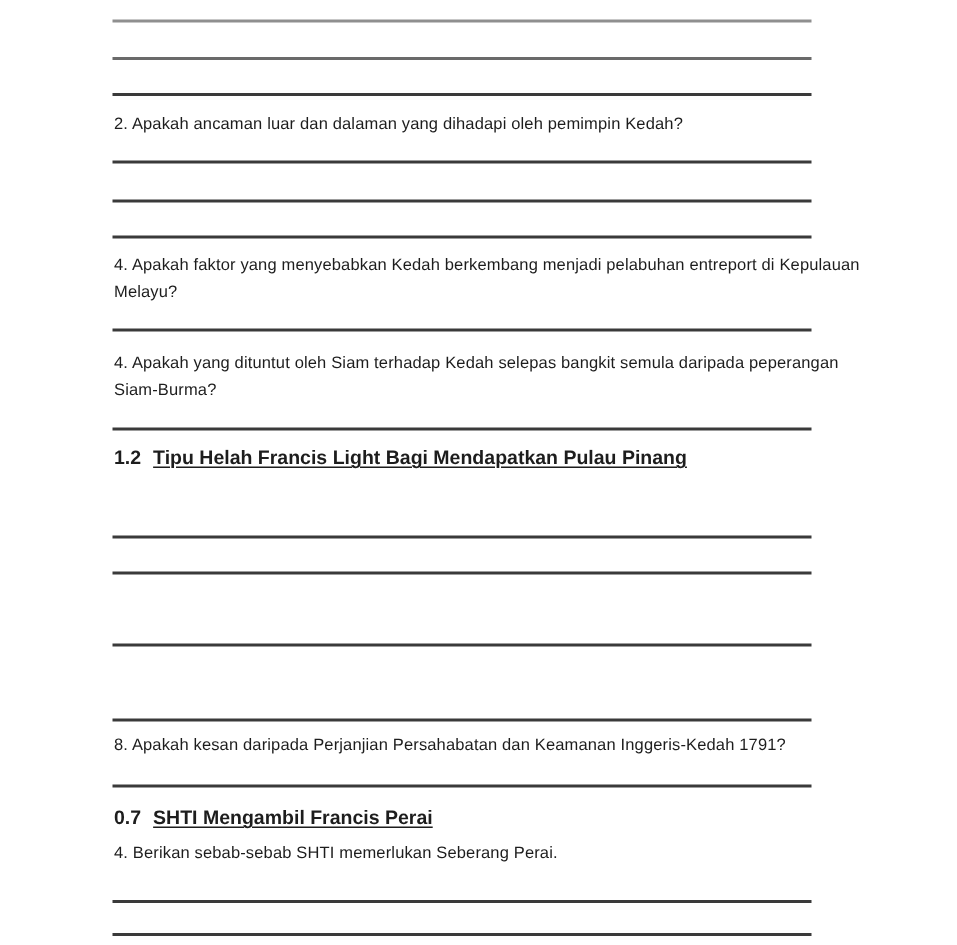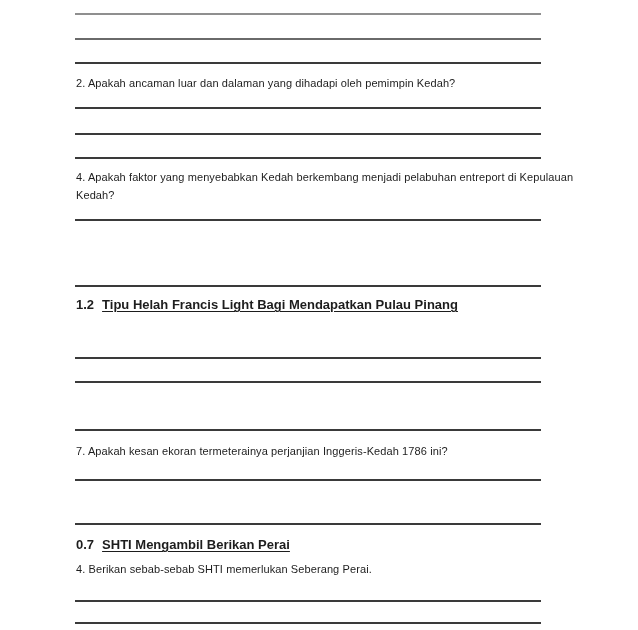--- a/index.html
+++ b/index.html
@@ -63,50 +63,54 @@
   <div class="qtext" style="top:75px">
     <div>2. Apakah ancaman luar dan dalaman yang dihadapi oleh pemimpin Kedah?</div>
   </div>
 
   <div class="answer-line" style="top:107px"></div>
   <div class="answer-line" style="top:133px"></div>
   <div class="answer-line" style="top:157px"></div>
 
   <div class="qtext" style="top:169px">
     <div>4. Apakah faktor yang menyebabkan Kedah berkembang menjadi pelabuhan entreport di Kepulauan</div>
-    <div>Kedah?</div>
+    <div>Melayu?</div>
   </div>
 
   <div class="answer-line" style="top:219px"></div>
 
+  <div class="qtext" style="top:234px">
+    <div>4. Apakah yang dituntut oleh Siam terhadap Kedah selepas bangkit semula daripada peperangan</div>
+    <div>Siam-Burma?</div>
+  </div>
 
   <div class="answer-line" style="top:285px"></div>
 
   <div class="heading" style="top:296px">
     <span class="sec-num">1.2</span><span class="sec-title">Tipu Helah Francis Light Bagi Mendapatkan Pulau Pinang</span>
   </div>
 
 
   <div class="answer-line" style="top:357px"></div>
   <div class="answer-line" style="top:381px"></div>
 
 
   <div class="answer-line" style="top:429px"></div>
 
-  <div class="qtext" style="top:443px">
-    <div>7. Apakah kesan ekoran termeterainya perjanjian Inggeris-Kedah 1786 ini?</div>
-  </div>
 
   <div class="answer-line" style="top:479px"></div>
 
+  <div class="qtext" style="top:489px">
+    <div>8. Apakah kesan daripada Perjanjian Persahabatan dan Keamanan Inggeris-Kedah 1791?</div>
+  </div>
 
   <div class="answer-line" style="top:523px"></div>
 
   <div class="heading" style="top:536px">
-    <span class="sec-num">0.7</span><span class="sec-title">SHTI Mengambil Berikan Perai</span>
+    <span class="sec-num">0.7</span><span class="sec-title">SHTI Mengambil Francis Perai</span>
   </div>
 
   <div class="qtext" style="top:561px">
     <div>4. Berikan sebab-sebab SHTI memerlukan Seberang Perai.</div>
   </div>
 
   <div class="answer-line" style="top:600px"></div>
   <div class="answer-line" style="top:622px"></div>
 
 </div>

